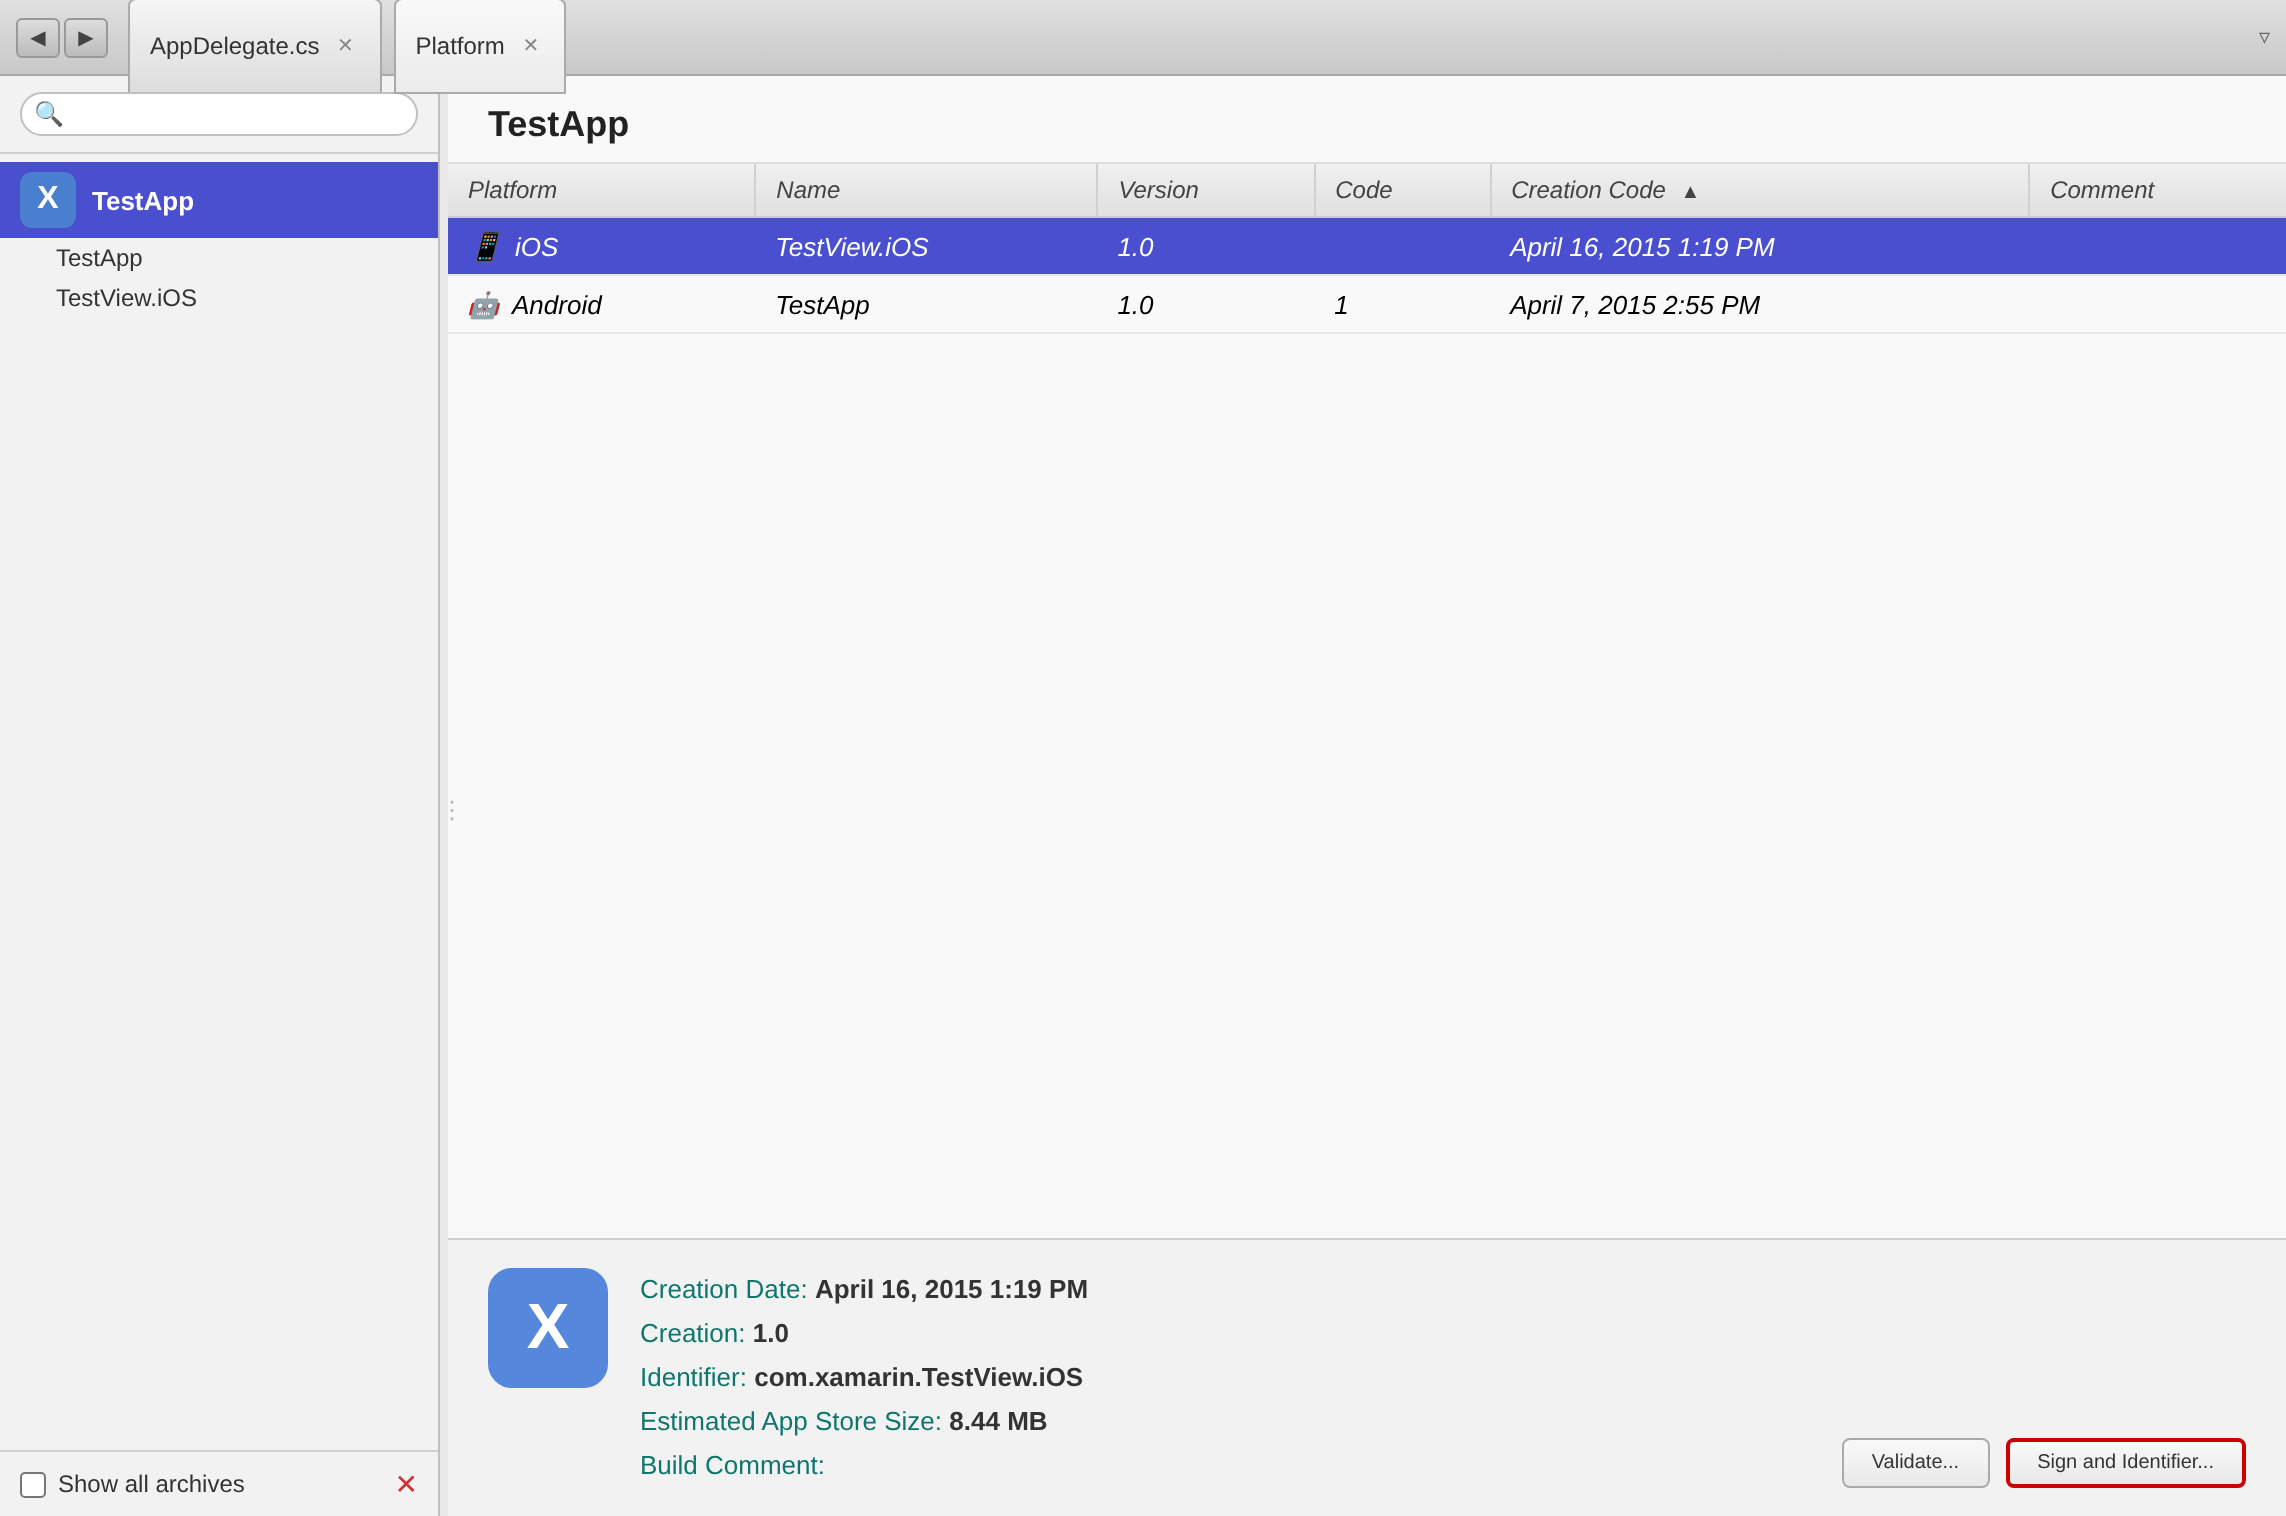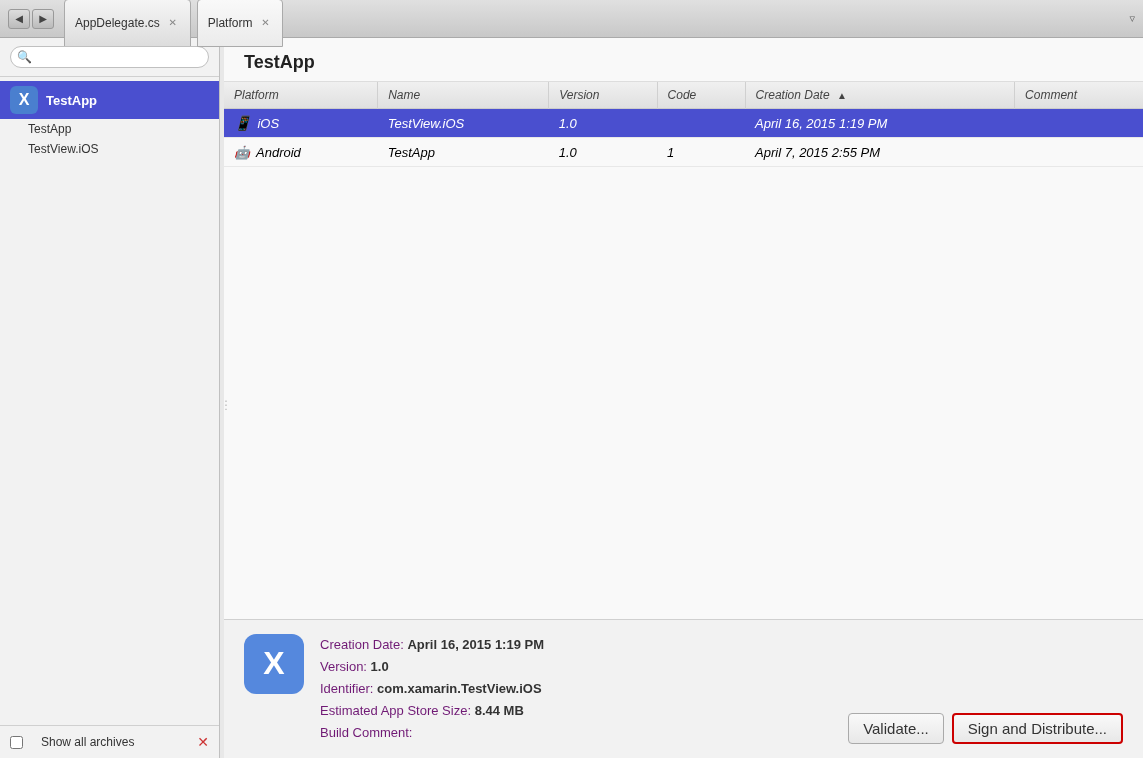--- a/index.html
+++ b/index.html
@@ -165,21 +165,21 @@
     .sidebar-bottom {
       padding: 8px 10px;
       border-top: 1px solid #d0d0d0;
       display: flex;
       align-items: center;
       gap: 8px;
     }
     .show-all-checkbox {
       display: flex;
       align-items: center;
-      gap: 18px;
+      gap: 6px;
       font-size: 12px;
       color: #333;
     }
     .clear-btn {
       margin-left: auto;
       color: #cc3333;
       font-size: 14px;
       cursor: pointer;
     }
 
@@ -280,40 +280,40 @@
       font-size: 32px;
       font-weight: bold;
       flex-shrink: 0;
     }
     .detail-info {
       flex: 1;
       font-size: 13px;
       color: #333;
       line-height: 1.7;
     }
-    .detail-info .label { color: #701a75; }
+    .detail-info .label { color: #0f766e; }
     .detail-info .value { font-weight: 600; }
     .detail-actions {
       display: flex;
       flex-direction: column;
       align-items: flex-end;
       gap: 8px;
       margin-top: auto;
       align-self: flex-end;
     }
     .action-buttons {
       display: flex;
       gap: 8px;
     }
     .btn {
       padding: 5px 14px;
       border-radius: 4px;
       border: 1px solid #aaa;
       background: linear-gradient(to bottom, #f9f9f9, #e8e8e8);
-      font-size: 15px;
+      font-size: 10px;
       cursor: pointer;
       color: #333;
     }
     .btn.highlighted {
       border: 2px solid #cc0000;
     }
 
     
     .resize-handle {
       width: 4px;
@@ -398,21 +398,21 @@
             <th>
               <span>Name</span>
             </th>
             <th>
               <span>Version</span>
             </th>
             <th>
               <span>Code</span>
             </th>
             <th>
-              <span>Creation Date</span>
+              <span>Creation Code</span>
               <span class="sort-arrow">▲</span>
             </th>
             <th>
               <span>Comment</span>
             </th>
           </tr>
         </thead>
         <tbody>
 
           <tr class="selected">
@@ -450,21 +450,21 @@
       <div class="detail-icon">
         <span>X</span>
       </div>
       <div class="detail-info">
         <div>
           <span class="label">Creation Date:</span>
           <span> </span>
           <span class="value">April 16, 2015 1:19 PM</span>
         </div>
         <div>
-          <span class="label">Version:</span>
+          <span class="label">Creation:</span>
           <span> </span>
           <span class="value">1.0</span>
         </div>
         <div>
           <span class="label">Identifier:</span>
           <span> </span>
           <span class="value">com.xamarin.TestView.iOS</span>
         </div>
         <div>
           <span class="label">Estimated App Store Size:</span>
@@ -472,19 +472,19 @@
           <span class="value">8.44 MB</span>
         </div>
         <div>
           <span class="label">Build Comment:</span>
           <span class="value"></span>
         </div>
       </div>
       <div class="detail-actions">
         <div class="action-buttons">
           <button class="btn">Validate...</button>
-          <button class="btn highlighted">Sign and Distribute...</button>
+          <button class="btn highlighted">Sign and Identifier...</button>
         </div>
       </div>
     </div>
 
   </div>
 </div>
 
 </body></html>

